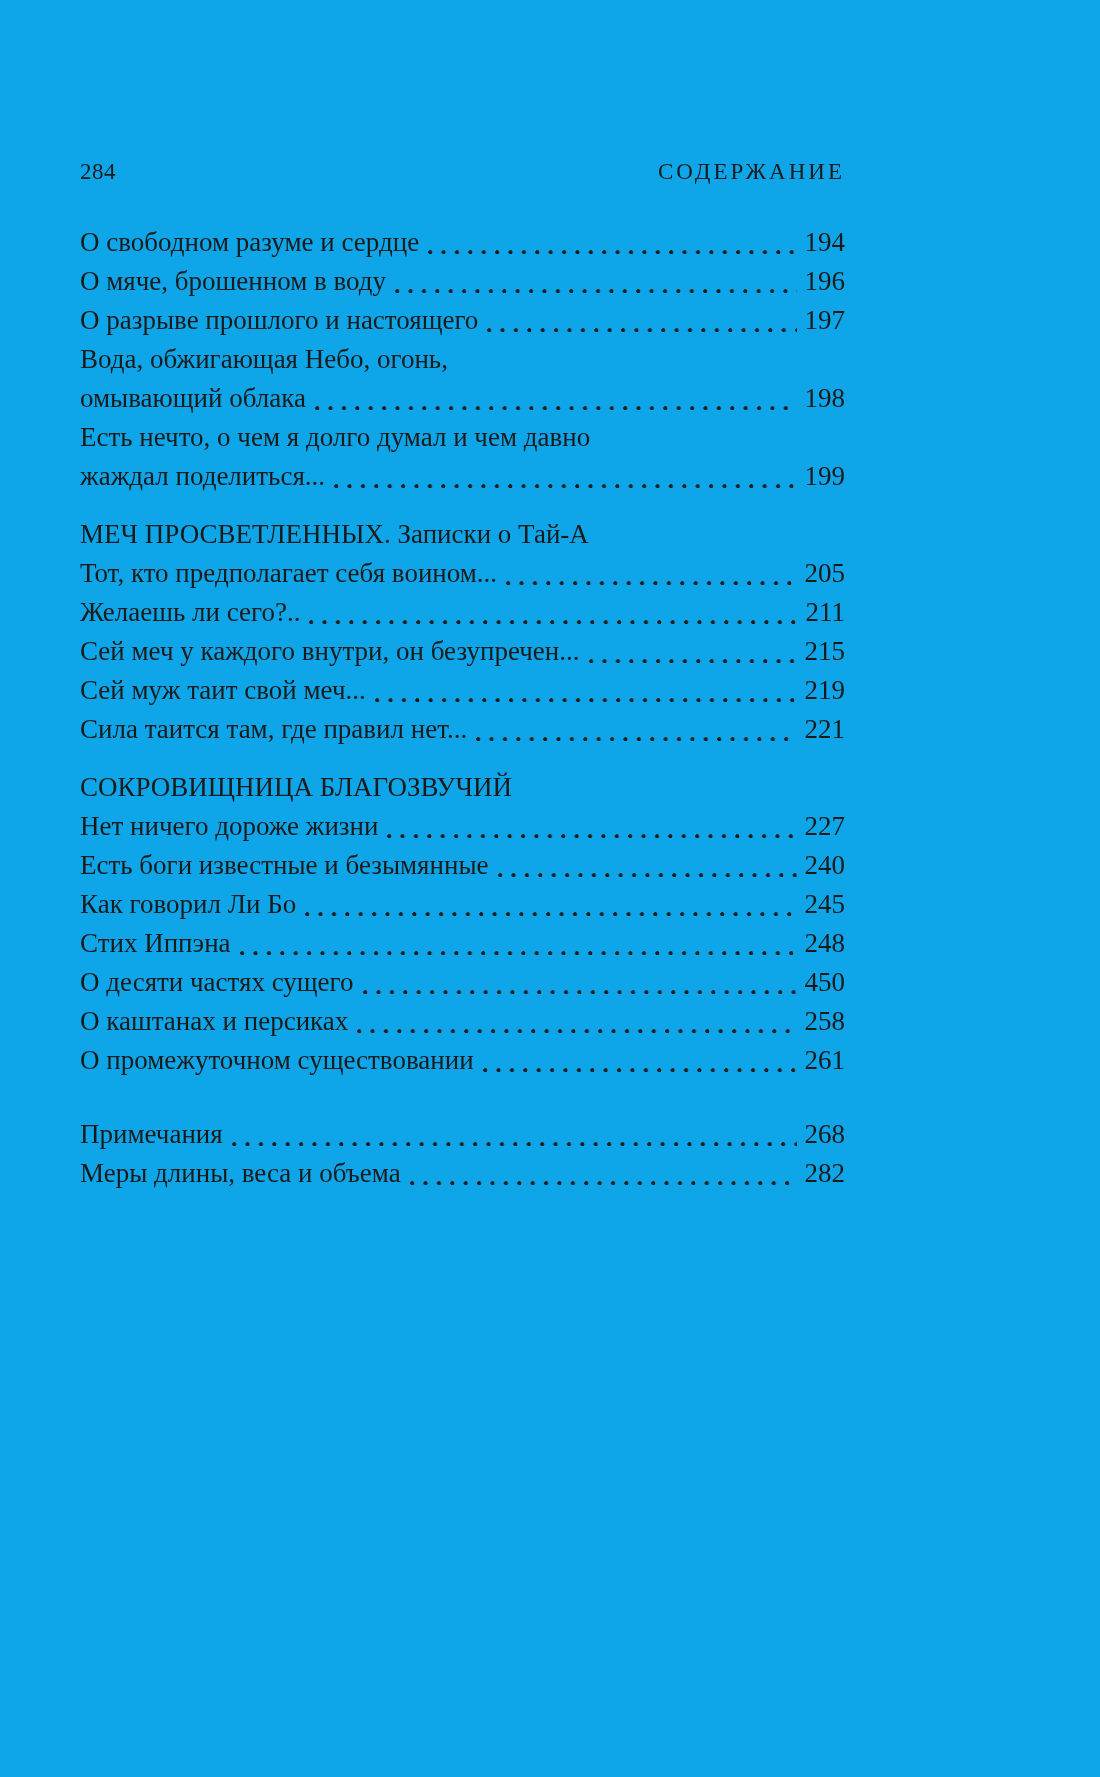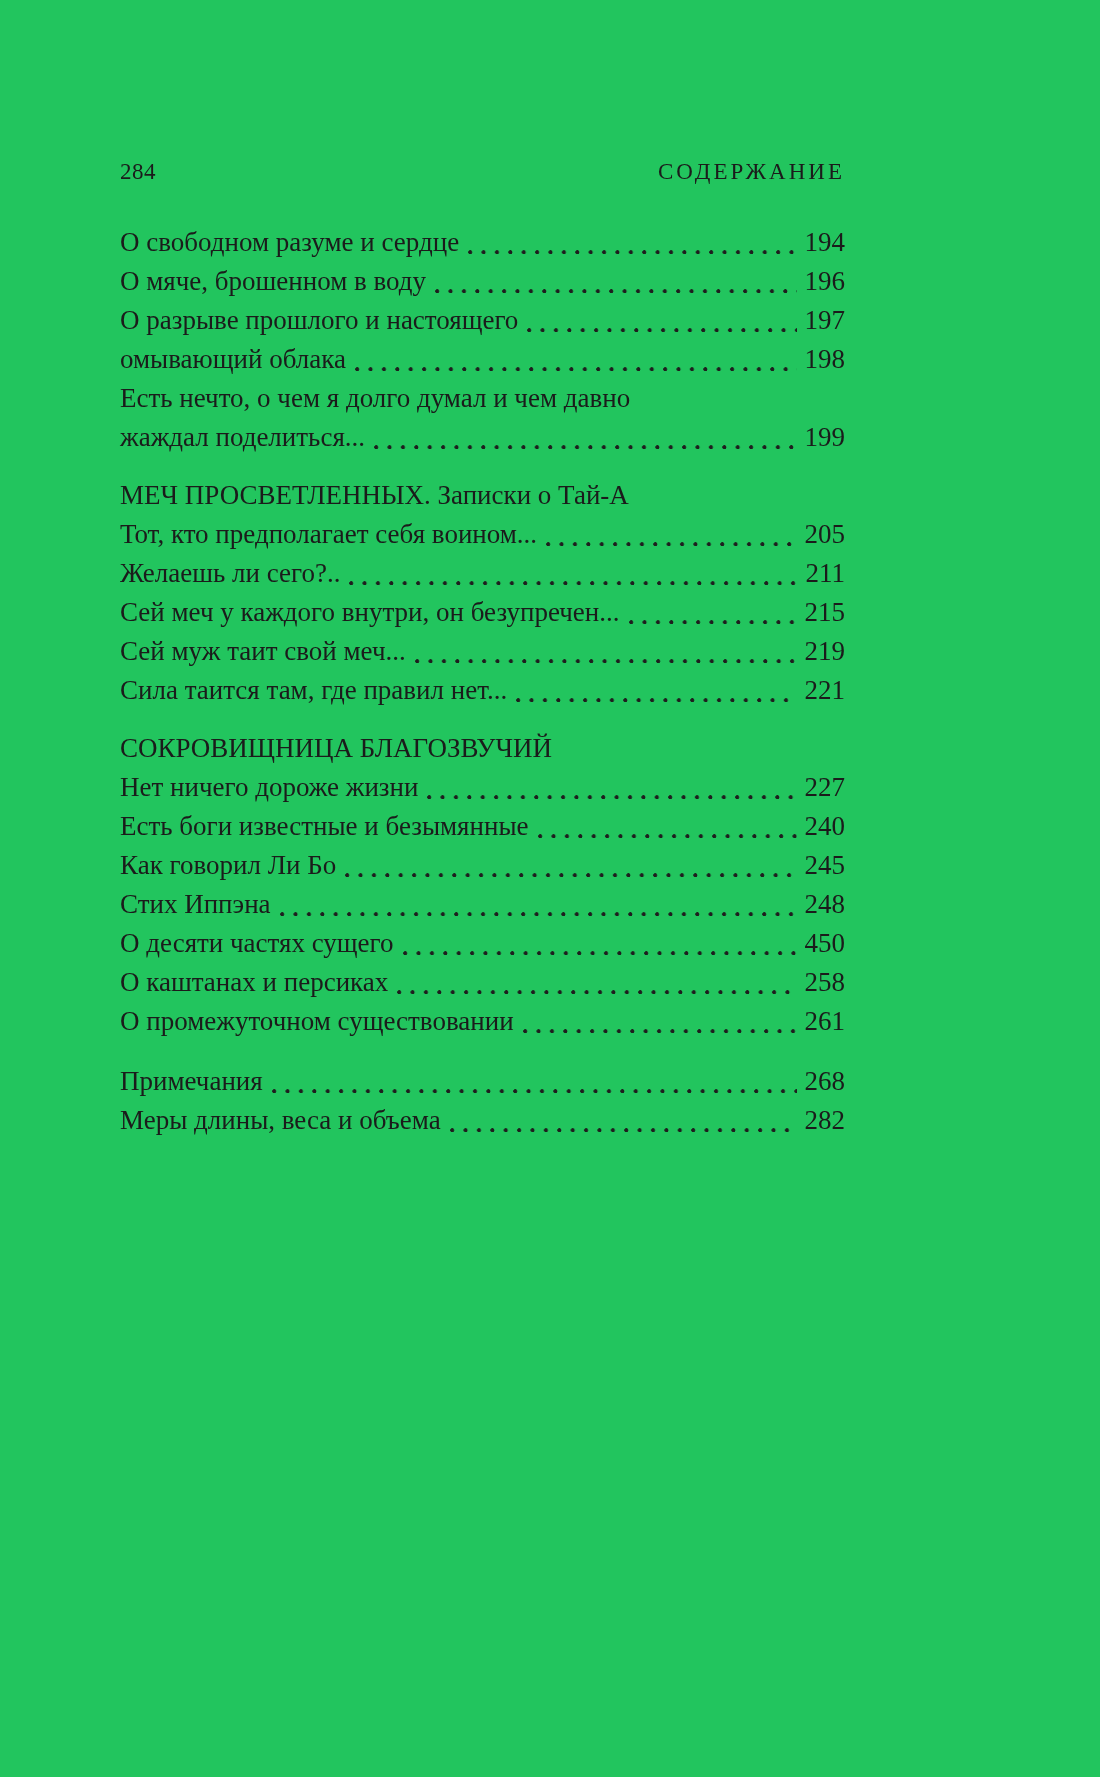--- a/index.html
+++ b/index.html
@@ -4,25 +4,25 @@
 <style>
   html, body {
     margin: 0;
     padding: 0;
     background: #ffffff;
   }
   .page {
     position: relative;
     width: 1100px;
     height: 1777px;
-    background: #22c55e;
+    background: #0ea5e9;
     color: #1b1b1b;
     font-family: "Liberation Serif", "DejaVu Serif", serif;
     box-sizing: border-box;
-    padding: 158px 255px 0 120px;
+    padding: 158px 255px 0 80px;
     overflow: hidden;
   }
   .running-head {
     display: flex;
     justify-content: space-between;
     align-items: baseline;
     font-size: 23px;
     line-height: 28px;
   }
   .folio {
@@ -56,21 +56,21 @@
     background-image: radial-gradient(circle at 2.2px 2.2px, #1e1e1e 1.7px, rgba(0,0,0,0) 2.3px);
     background-repeat: repeat-x;
     background-position: left bottom 7px;
     background-size: 13.4px 5px;
     min-width: 14px;
   }
   .toc-page-num {
     flex: 0 0 auto;
     text-align: right;
   }
-  .group-first { margin-top: 21px; }
+  .group-first { margin-top: 35px; }
 </style>
 </head>
 <body>
 
 <div class="page">
   <div class="running-head">
     <span class="folio">284</span>
     <span class="running-title">СОДЕРЖАНИЕ</span>
   </div>
   <div class="toc" id="toc-root">
@@ -82,20 +82,23 @@
         </div>
         <div class="toc-row">
           <span class="toc-title">О мяче, брошенном в воду</span>
           <span class="leader"></span>
           <span class="toc-page-num">196</span>
         </div>
         <div class="toc-row">
           <span class="toc-title">О разрыве прошлого и настоящего</span>
           <span class="leader"></span>
           <span class="toc-page-num">197</span>
+        </div>
+        <div class="toc-row">
+          <span class="toc-title">Вода, обжигающая Небо, огонь,</span>
         </div>
         <div class="toc-row">
           <span class="toc-title">омывающий облака</span>
           <span class="leader"></span>
           <span class="toc-page-num">198</span>
         </div>
         <div class="toc-row">
           <span class="toc-title">Есть нечто, о чем я долго думал и чем давно</span>
         </div>
         <div class="toc-row">

